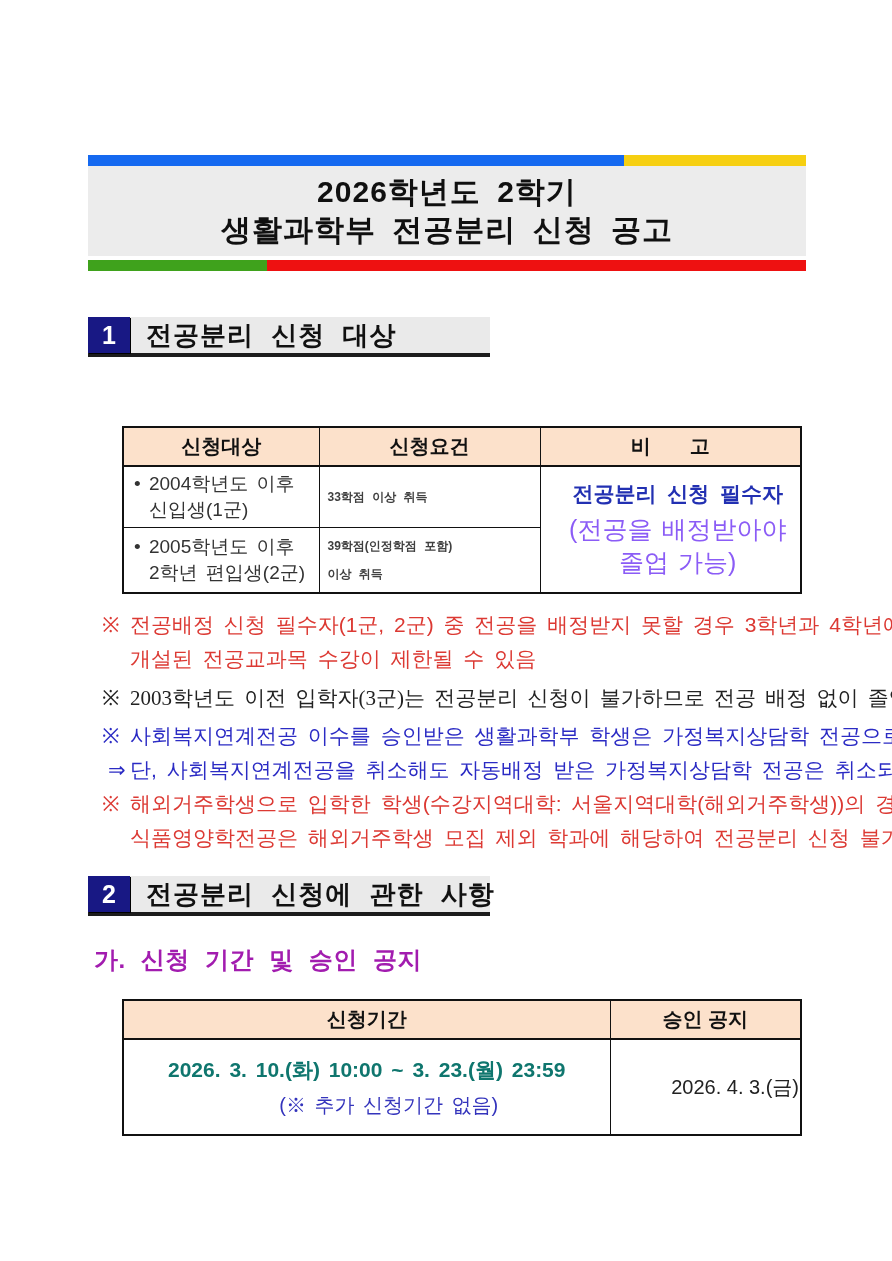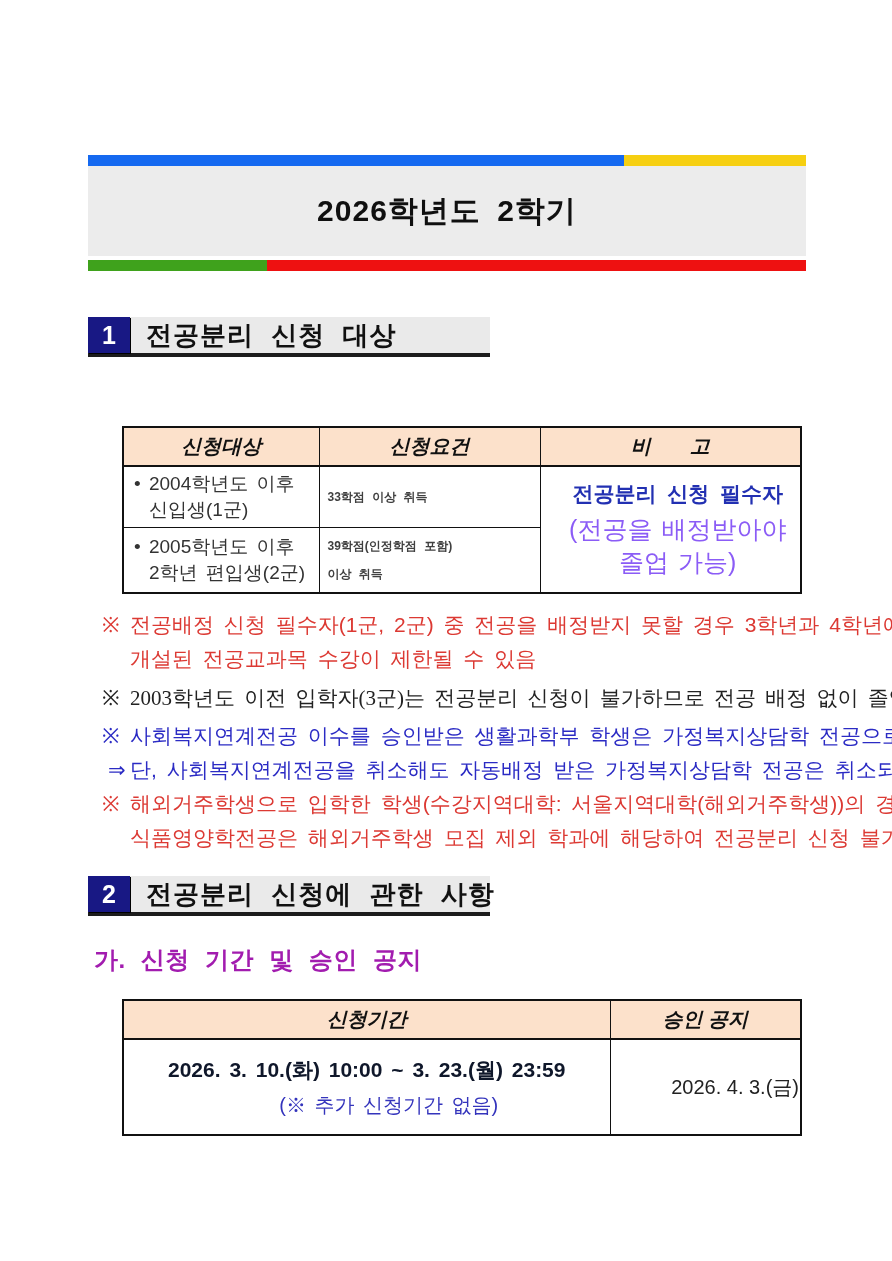--- a/index.html
+++ b/index.html
@@ -63,21 +63,21 @@
   .lead-highlight { color: #2233cc; font-weight: bold; }
 
   
   table.tbl {
     position: absolute; left: 122px; width: 678px;
     border-collapse: collapse; table-layout: fixed;
     background: #ffffff;
   }
   table.tbl, table.tbl th, table.tbl td { border: 1px solid #111; }
   table.tbl { border: 2px solid #111; }
-  table.tbl thead th { border-bottom: 2px solid #111; font-style: italic; }
+  table.tbl thead th { border-bottom: 2px solid #111; }
   table.tbl th {
     background: #fce1cb; font-size: 20px; font-weight: bold;
     padding: 5px 0; color: #111; white-space: pre; text-align: center;
   }
   .tbl1 { top: 426px; }
   .tbl1 td { vertical-align: middle; }
   .tbl1 .row-top td { height: 58px; }
   .tbl1 .row-bot td { height: 62px; }
   td.target {
     font-size: 19px; color: #333; padding-left: 10px; line-height: 26px;
@@ -108,36 +108,37 @@
 
   
   .subsection {
     position: absolute; left: 94px; top: 944px;
     font-size: 24px; font-weight: bold; color: #a21caf;
     word-spacing: 8px; letter-spacing: 0.5px; white-space: nowrap;
   }
   .tbl2 { top: 999px; }
   .tbl2 th { padding: 7px 0; }
   .tbl2 td { height: 92px; vertical-align: middle; text-align: center; }
-  .period-main { color: #0f172a; font-size: 21px; font-weight: bold; word-spacing: 3px; margin-bottom: 8px; }
+  .period-main { color: #0f766e; font-size: 21px; font-weight: bold; word-spacing: 3px; margin-bottom: 8px; }
   .period-sub  { color: #3434bc; font-size: 20px; word-spacing: 3px; padding-left: 44px; }
   td.approval  { color: #222; font-size: 20px; text-align: right; }
 </style>
 </head>
 <body>
 
 <div class="page">
 
   <div class="banner">
     <div class="bar bar-top">
       <div class="seg-blue"></div>
       <div class="seg-yellow"></div>
     </div>
     <div class="title-box">
       <div class="title-line">2026학년도 2학기</div>
+      <div class="title-line">생활과학부 전공분리 신청 공고</div>
     </div>
     <div class="bar bar-bottom">
       <div class="seg-green"></div>
       <div class="seg-red"></div>
     </div>
   </div>
 
   <div class="section-header sh-1">
     <span class="num-box">1</span>
     <span class="section-title">전공분리 신청 대상</span>

